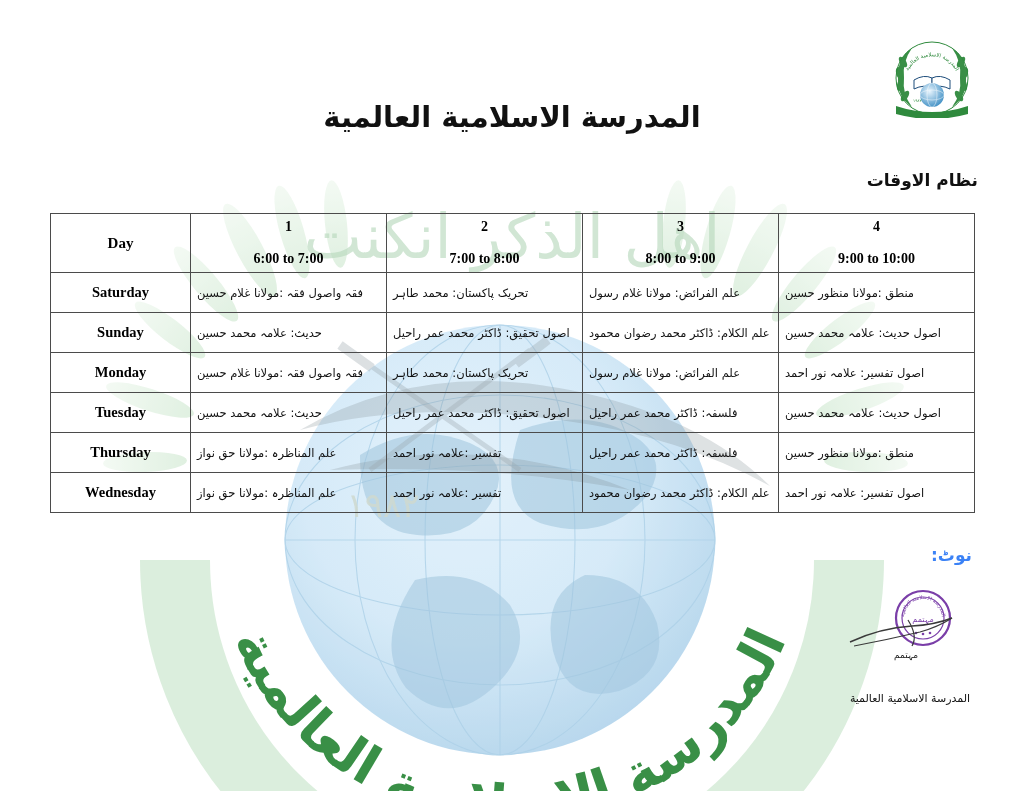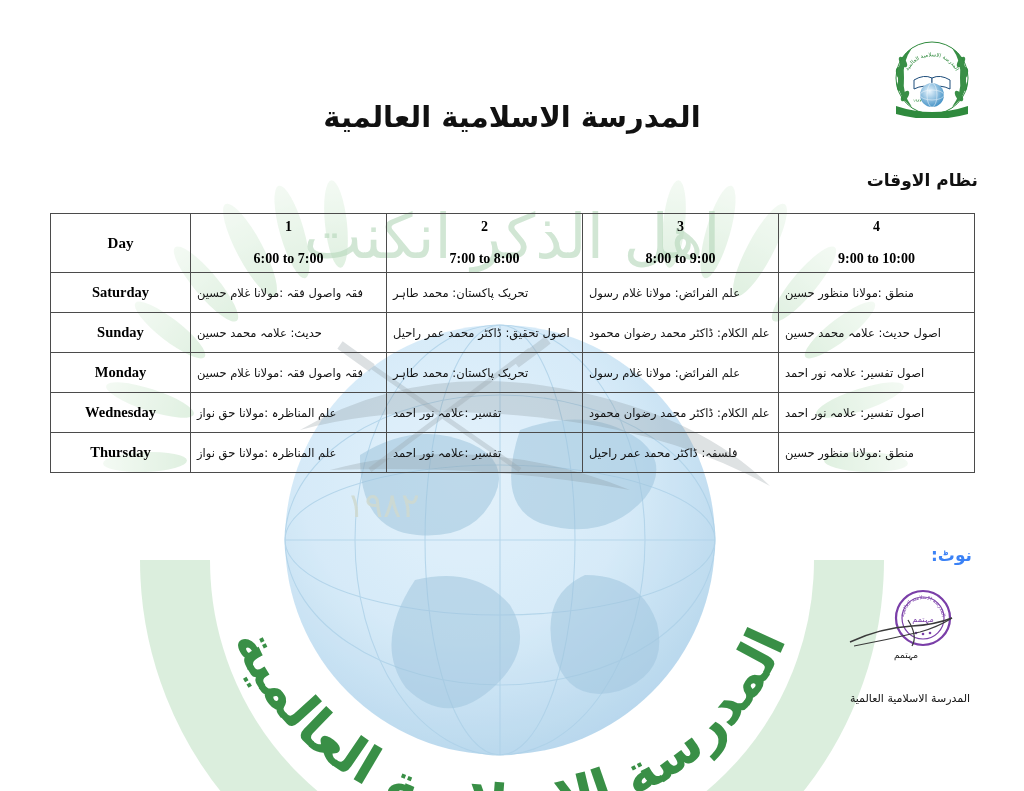--- a/index.html
+++ b/index.html
@@ -289,32 +289,39 @@
           <td class="subject"><span class="inner">اصول حدیث: علامہ محمد حسین</span></td>
         </tr>
         <tr>
           <td class="day-cell">Monday</td>
           <td class="subject"><span class="inner">فقہ واصول فقہ :مولانا غلام حسین</span></td>
           <td class="subject"><span class="inner">تحریک پاکستان: محمد طاہر</span></td>
           <td class="subject"><span class="inner">علم الفرائض: مولانا غلام رسول</span></td>
           <td class="subject"><span class="inner">اصول تفسیر: علامہ نور احمد</span></td>
         </tr>
         <tr>
+          <td class="day-cell">Tuesday</td>
+          <td class="subject"><span class="inner">حدیث: علامہ محمد حسین</span></td>
+          <td class="subject"><span class="inner">اصول تحقیق: ڈاکٹر محمد عمر راحیل</span></td>
+          <td class="subject"><span class="inner">فلسفہ: ڈاکٹر محمد عمر راحیل</span></td>
+          <td class="subject"><span class="inner">اصول حدیث: علامہ محمد حسین</span></td>
+        </tr>
+        <tr>
+          <td class="day-cell">Thursday</td>
+          <td class="subject"><span class="inner">علم المناظرہ :مولانا حق نواز</span></td>
+          <td class="subject"><span class="inner">تفسیر :علامہ نور احمد</span></td>
+          <td class="subject"><span class="inner">فلسفہ: ڈاکٹر محمد عمر راحیل</span></td>
+          <td class="subject"><span class="inner">منطق :مولانا منظور حسین</span></td>
+        </tr>
+        <tr>
           <td class="day-cell">Wednesday</td>
           <td class="subject"><span class="inner">علم المناظرہ :مولانا حق نواز</span></td>
           <td class="subject"><span class="inner">تفسیر :علامہ نور احمد</span></td>
           <td class="subject"><span class="inner" style="transform: scaleX(0.995);">علم الکلام: ڈاکٹر محمد رضوان محمود</span></td>
           <td class="subject"><span class="inner">اصول تفسیر: علامہ نور احمد</span></td>
-        </tr>
-        <tr>
-          <td class="day-cell">Thursday</td>
-          <td class="subject"><span class="inner">علم المناظرہ :مولانا حق نواز</span></td>
-          <td class="subject"><span class="inner">تفسیر :علامہ نور احمد</span></td>
-          <td class="subject"><span class="inner">فلسفہ: ڈاکٹر محمد عمر راحیل</span></td>
-          <td class="subject"><span class="inner">منطق :مولانا منظور حسین</span></td>
         </tr>
       </tbody>
     </table>
   </div>
 
   <div class="note-label">نوٹ:</div>
 
   <div class="stamp-wrap">
     <svg width="70" height="62" viewBox="0 0 70 62" xmlns="http://www.w3.org/2000/svg">
       <circle cx="35" cy="30" r="27" fill="none" stroke="#7a3ea8" stroke-width="2.2"></circle>

